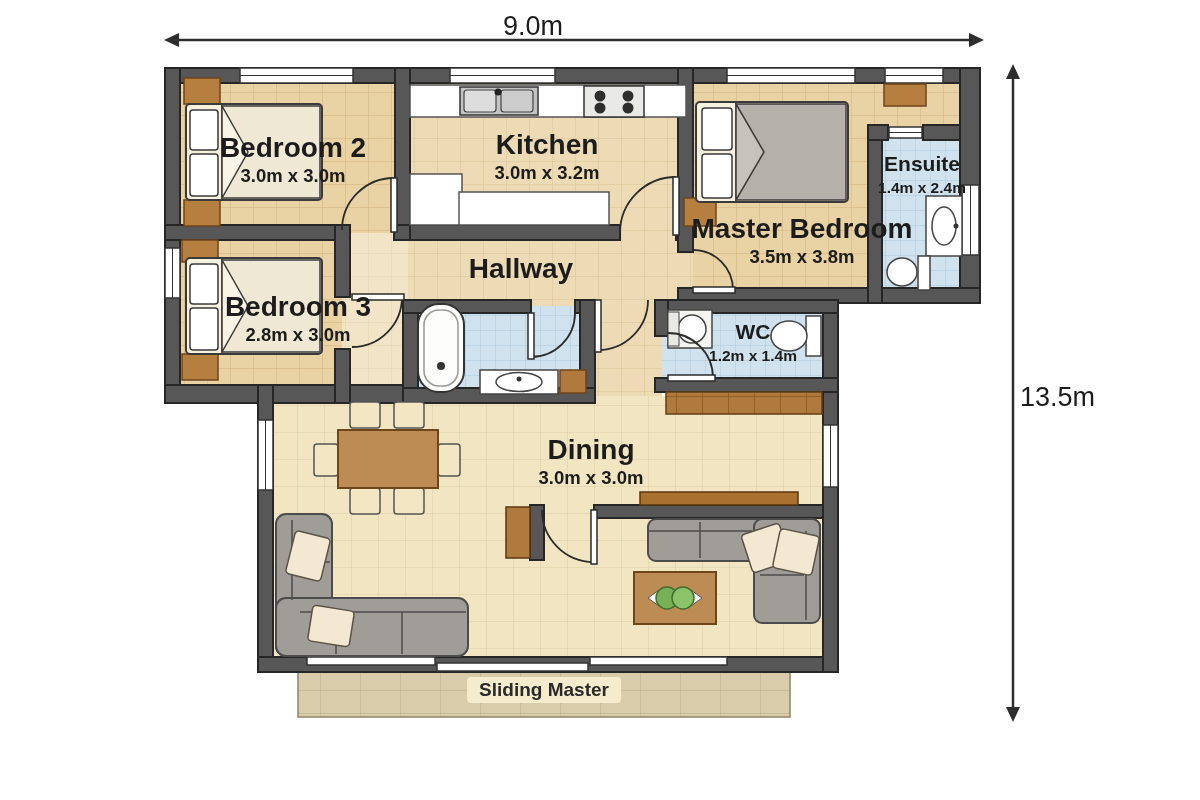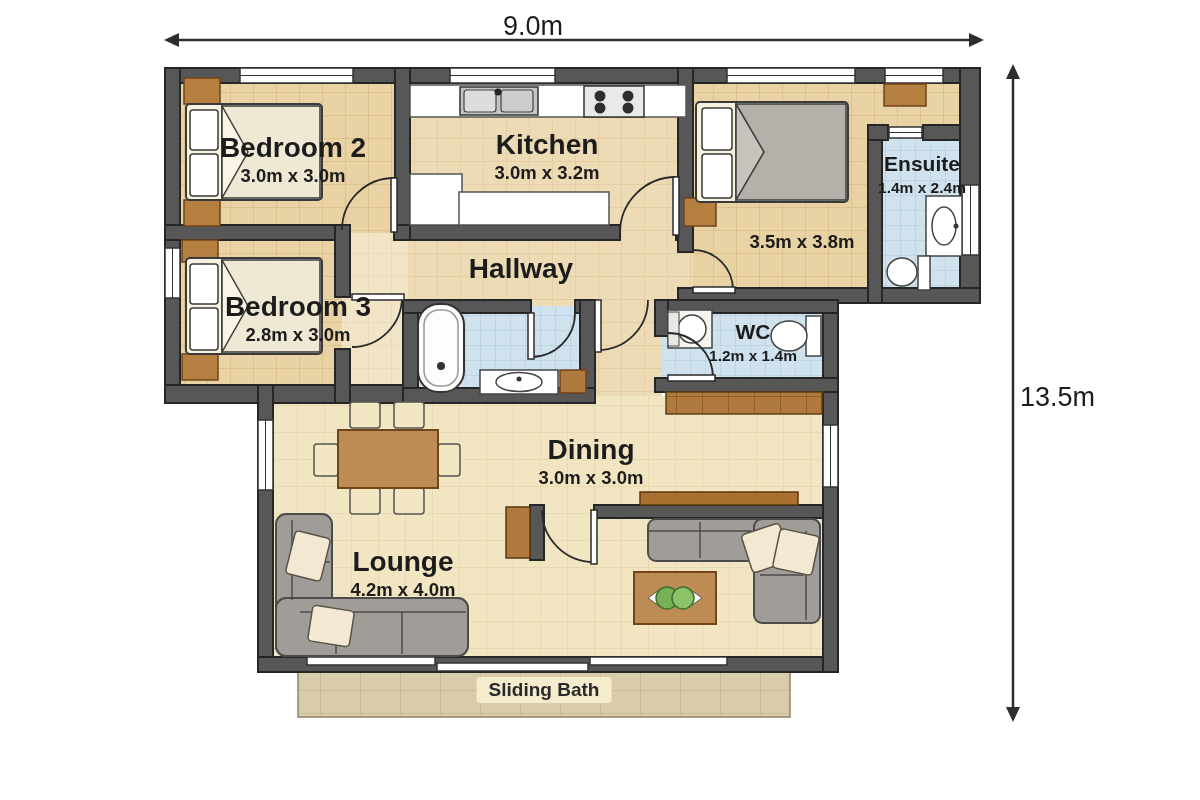--- a/index.html
+++ b/index.html
@@ -343,20 +343,21 @@
 
   <div class="room-label" style="left:293px;top:160px">
     <div class="rname">Bedroom 2</div>
     <div class="rdim">3.0m x 3.0m</div>
   </div>
   <div class="room-label" style="left:547px;top:157px">
     <div class="rname">Kitchen</div>
     <div class="rdim">3.0m x 3.2m</div>
   </div>
   <div class="room-label" style="left:802px;top:241px">
+    <div class="rname">Master Bedroom</div>
     <div class="rdim">3.5m x 3.8m</div>
   </div>
   <div class="room-label small" style="left:922px;top:174px">
     <div class="rname">Ensuite</div>
     <div class="rdim">1.4m x 2.4m</div>
   </div>
   <div class="room-label" style="left:298px;top:319px">
     <div class="rname">Bedroom 3</div>
     <div class="rdim">2.8m x 3.0m</div>
   </div>
@@ -364,22 +365,18 @@
     <div class="rname">Hallway</div>
   </div>
   <div class="room-label small" style="left:753px;top:342px">
     <div class="rname">WC</div>
     <div class="rdim">1.2m x 1.4m</div>
   </div>
   <div class="room-label" style="left:591px;top:462px">
     <div class="rname">Dining</div>
     <div class="rdim">3.0m x 3.0m</div>
   </div>
-  <div class="room-label" style="left:403px;top:574px">
-    <div class="rname">Lounge</div>
-    <div class="rdim">4.2m x 4.0m</div>
-  </div>
 
   <div class="dim-label" id="dim-top">9.0m</div>
   <div class="dim-label" id="dim-right">13.5m</div>
-  <div id="patio-label">Sliding Bath</div>
+  <div id="patio-label">Sliding Master</div>
 
 </div>
 
 </body></html>

